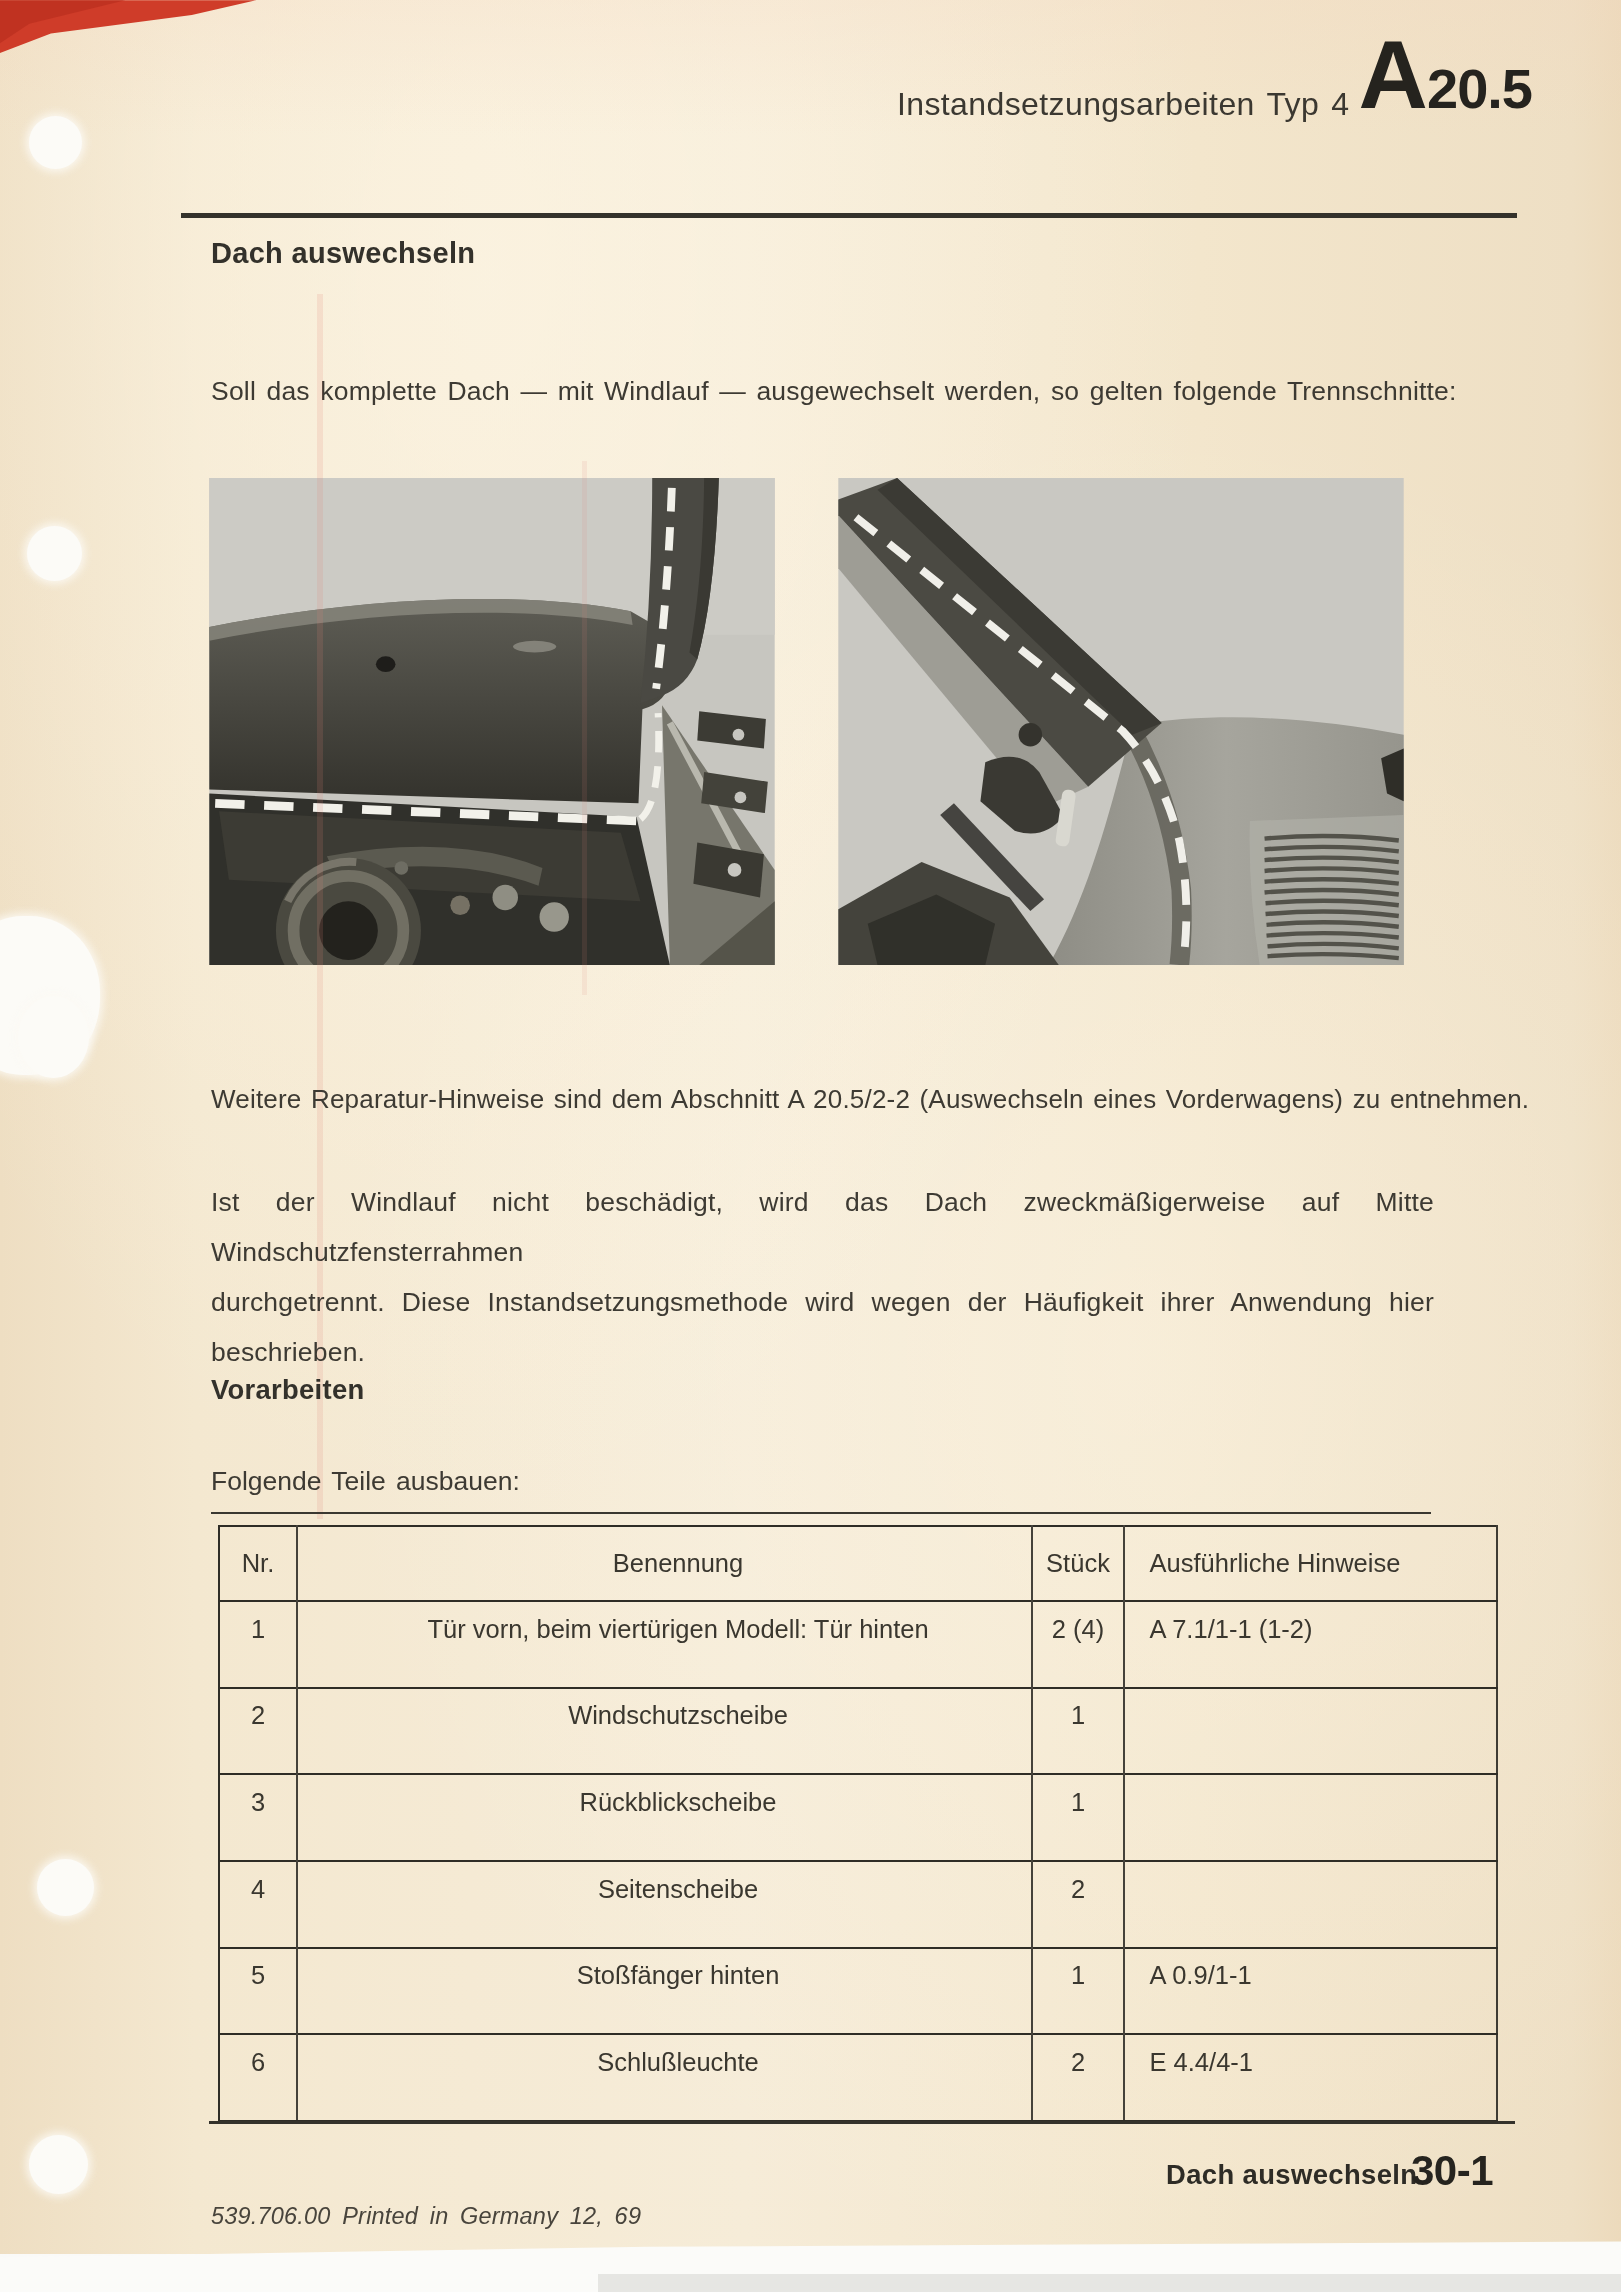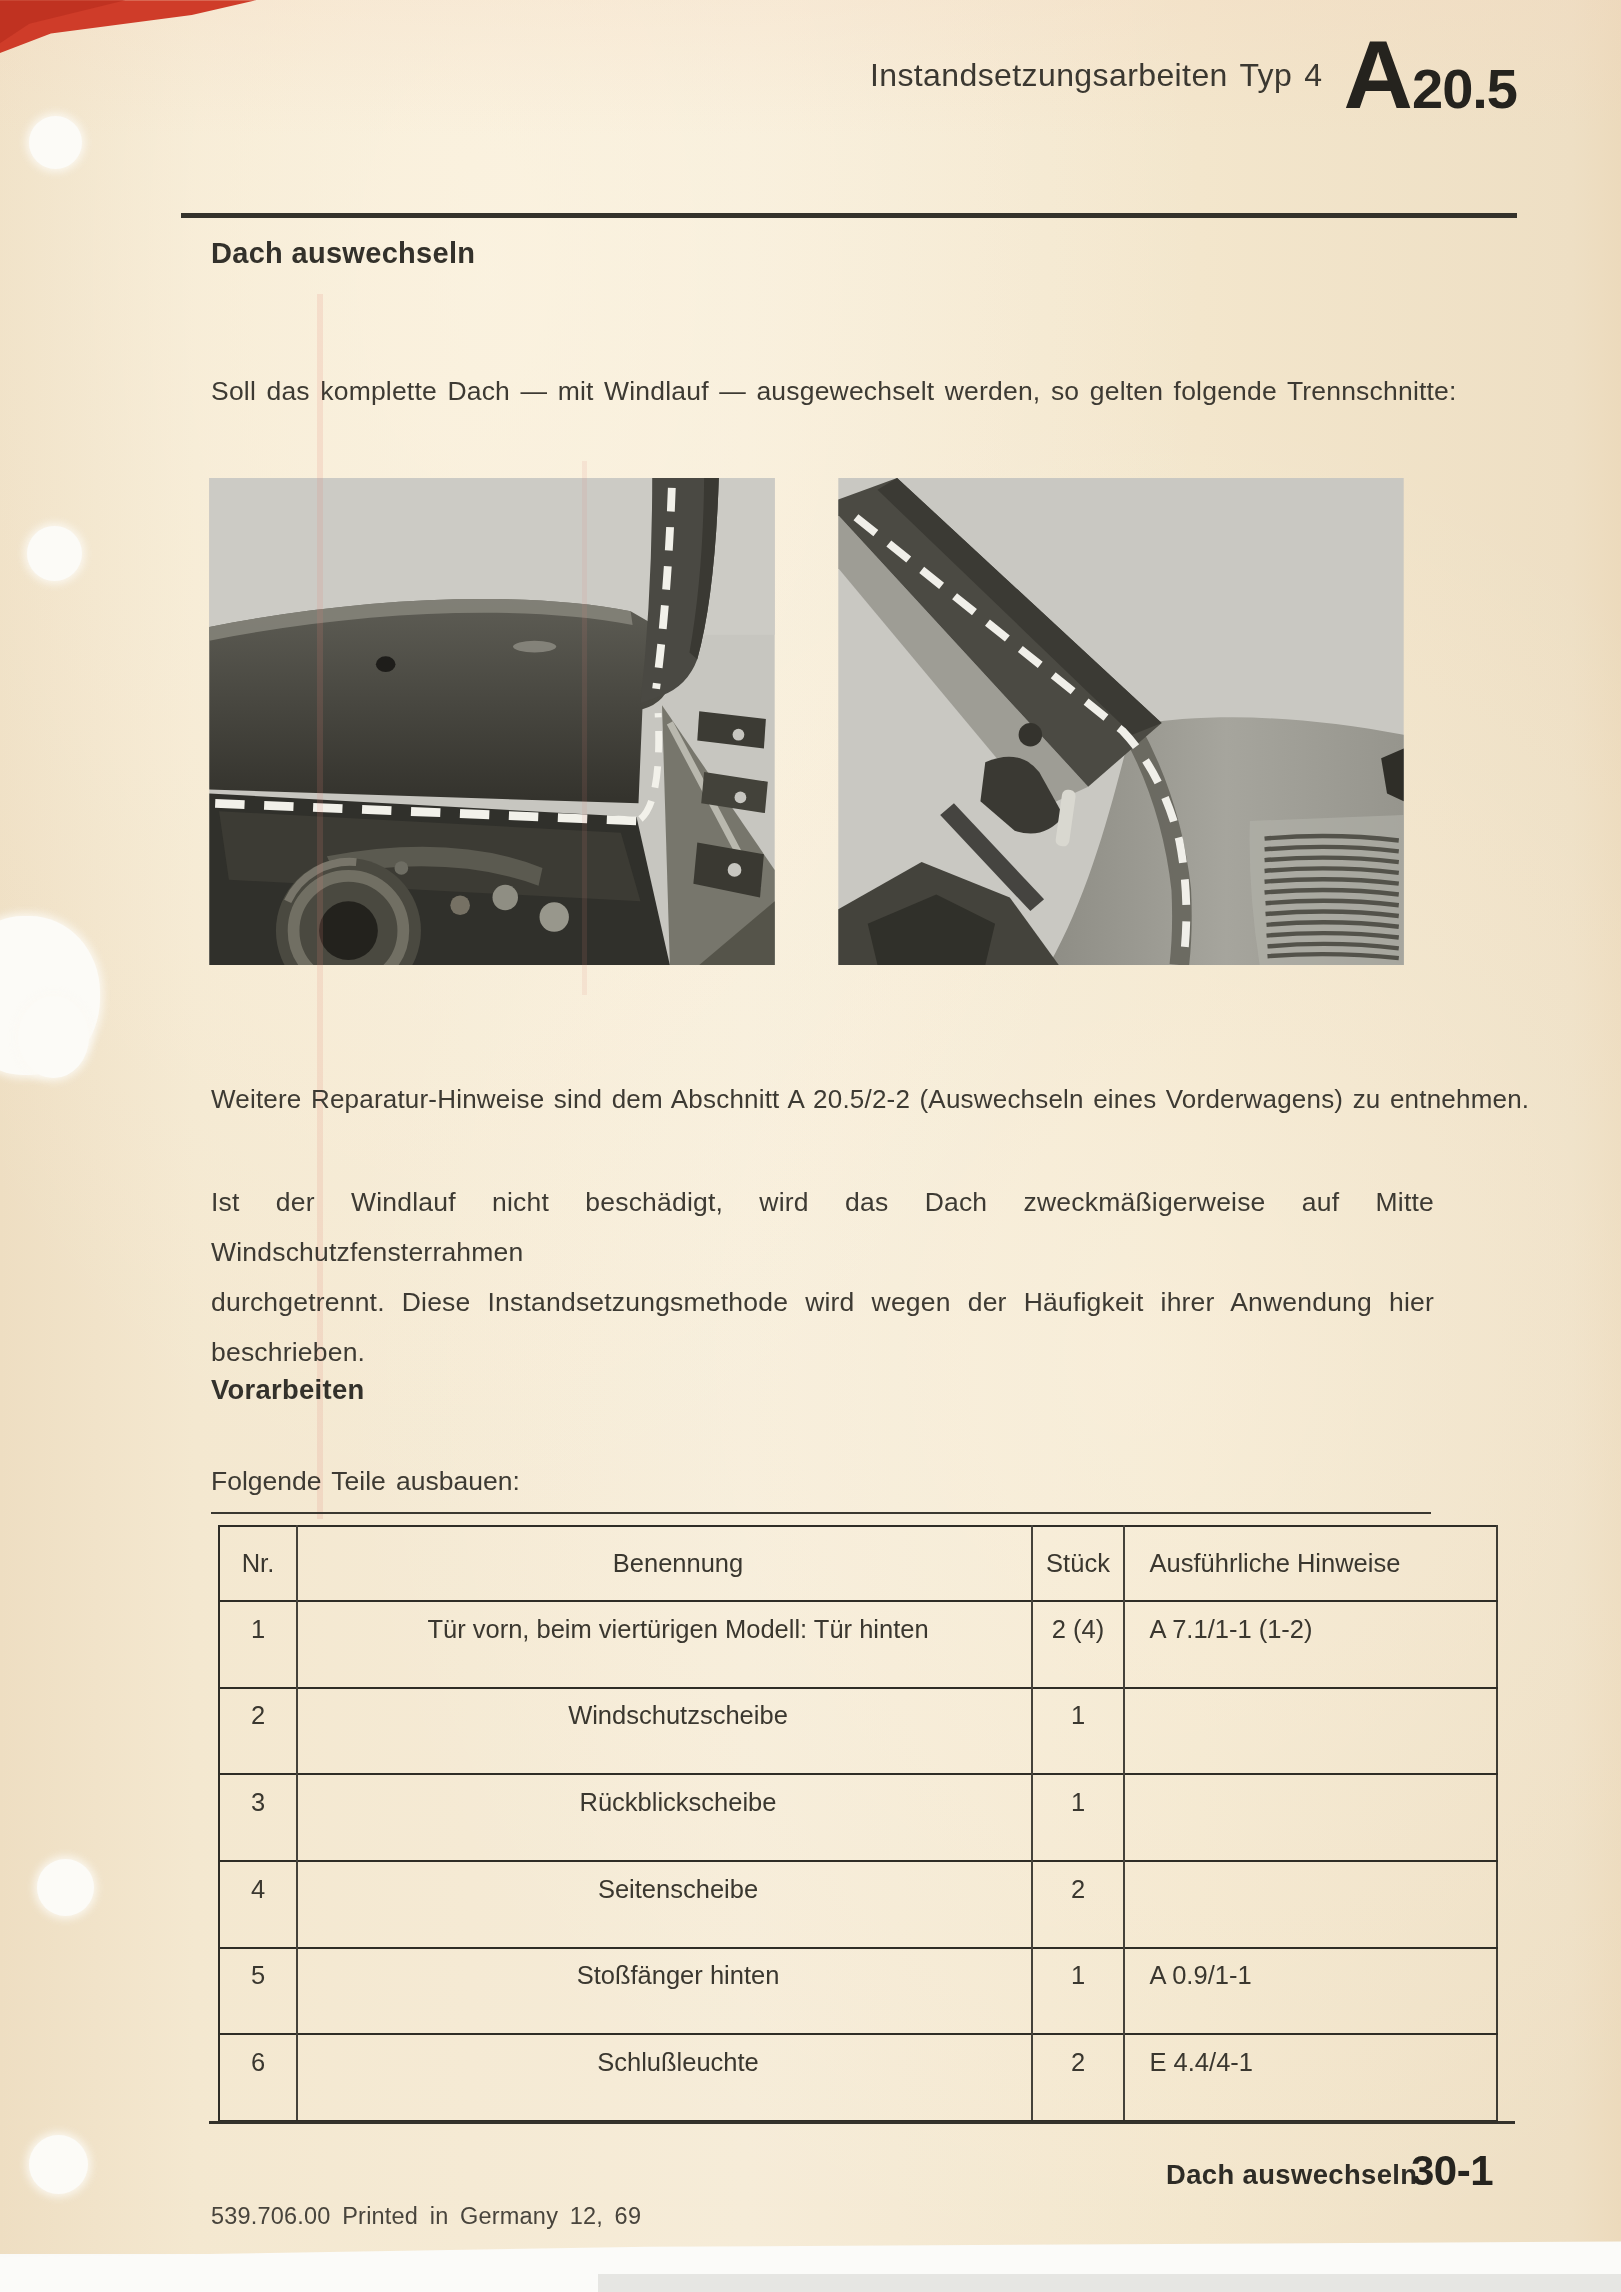--- a/index.html
+++ b/index.html
@@ -14,21 +14,21 @@
       linear-gradient(90deg,#eedec2 0%,#f4e8d0 12%,#f6ecd8 46%,#f3e6cc 74%,#eedfc4 97%,#ecdabc 100%),
       #f3e6cd;}
   .page-edge{position:absolute;left:0;top:2227px;width:1621px;height:66px;background:#fbfbf9;
     clip-path:polygon(0 46%,40% 30%,100% 22%,100% 100%,0 100%);}
   .below-gray{position:absolute;left:598px;top:2274px;right:0;bottom:0;background:#e6e6e3;}
   
   .hole{position:absolute;background:#fcfbf7;border-radius:50%;
         box-shadow:0 0 8.8px 2.9px rgba(252,250,244,.9);}
   .stripe{position:absolute;pointer-events:none;}
   
-  .hdr{position:absolute;top:27.4px;right:104px;display:flex;align-items:center;gap:21px;}
+  .hdr{position:absolute;top:27.4px;right:89px;display:flex;align-items:flex-end;gap:9px;}
   .hdr-title{font-size:32px;color:#3b3831;letter-spacing:0.4px;word-spacing:2.9px;}
   .logo{display:flex;align-items:baseline;gap:2px;color:#25231e;}
   .logo-a{font-size:96px;font-weight:900;line-height:1;letter-spacing:-2.9px;}
   .logo-num{font-size:56px;font-weight:800;line-height:1;letter-spacing:-1px;}
   .rule{position:absolute;background:#34322b;}
   
   .h1{position:absolute;left:211px;top:237px;font-size:29px;font-weight:700;color:#33312b;letter-spacing:0.3px;}
   .para{position:absolute;color:#3d3a33;}
   .intro{left:211px;top:376px;font-size:26.5px;white-space:nowrap;word-spacing:2.9px;letter-spacing:0.2px;}
   .note1{left:211px;top:1084px;font-size:26px;white-space:nowrap;word-spacing:2px;letter-spacing:0.2px;}
@@ -48,21 +48,21 @@
   thead th{height:71px;vertical-align:middle;}
   tbody tr{border-top:2.9px solid #2f2d26;}
   tbody td{height:71px;vertical-align:top;padding-top:12.7px;}
   .c-nr{width:74px;text-align:center;}
   .c-name{width:704px;text-align:center;padding-left:28px;border-left:2px solid #45423a;}
   .c-qty{width:88px;text-align:center;border-left:2px solid #45423a;}
   .c-ref{width:345px;text-align:left;padding-left:24.5px;border-left:2px solid #45423a;border-radius:9px;}
   
   .f-label{position:absolute;left:1166px;top:2159px;font-size:27.4px;font-weight:700;color:#2e2c26;letter-spacing:0.4px;}
   .f-num{position:absolute;left:1411px;top:2147px;font-size:42px;font-weight:800;color:#26241f;letter-spacing:-0.5px;}
-  .imprint{position:absolute;left:211px;top:2203px;font-size:23.5px;color:#48443c;word-spacing:4.9px;letter-spacing:0.2px;}
+  .imprint{position:absolute;left:211px;top:2203px;font-size:23.5px;color:#48443c;word-spacing:4.9px;letter-spacing:0.2px;font-style:italic;}
 </style>
 </head>
 <body>
 
 <div id="canvas">
 
   <div class="paper"></div>
 
   <svg style="position:absolute;left:0;top:0;" width="274" height="69" viewBox="0 0 280 70">
     <polygon points="0,0 262,0 196,15 52,34 0,54" fill="#cf3c29"></polygon>

